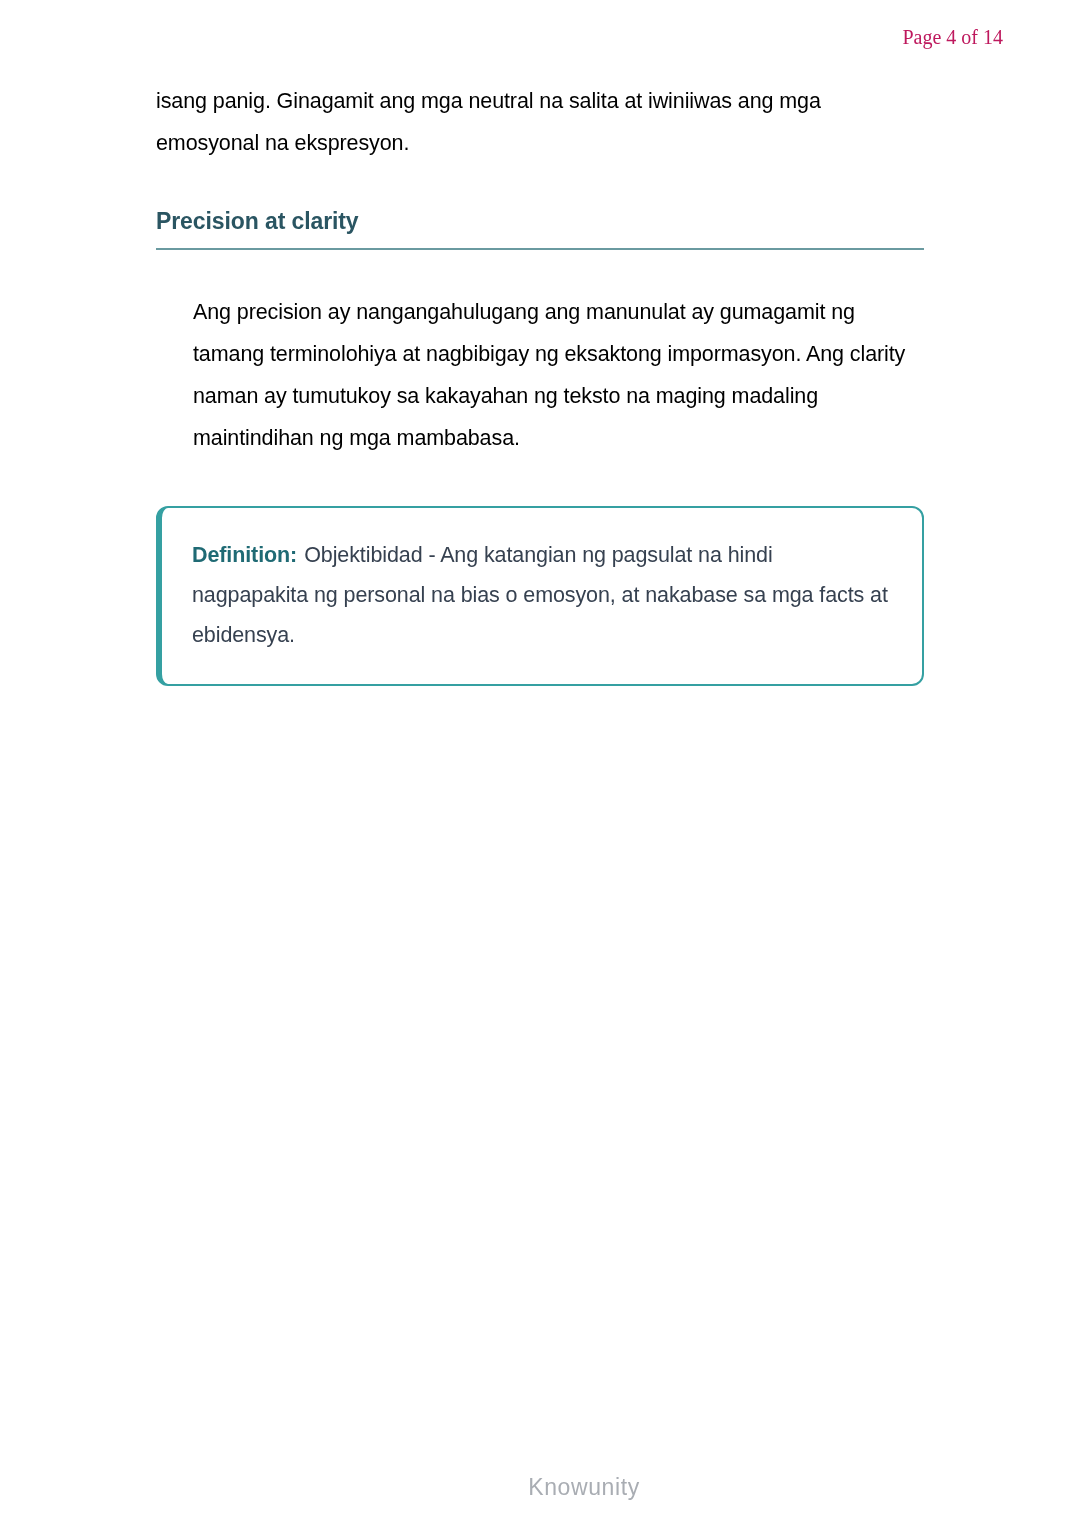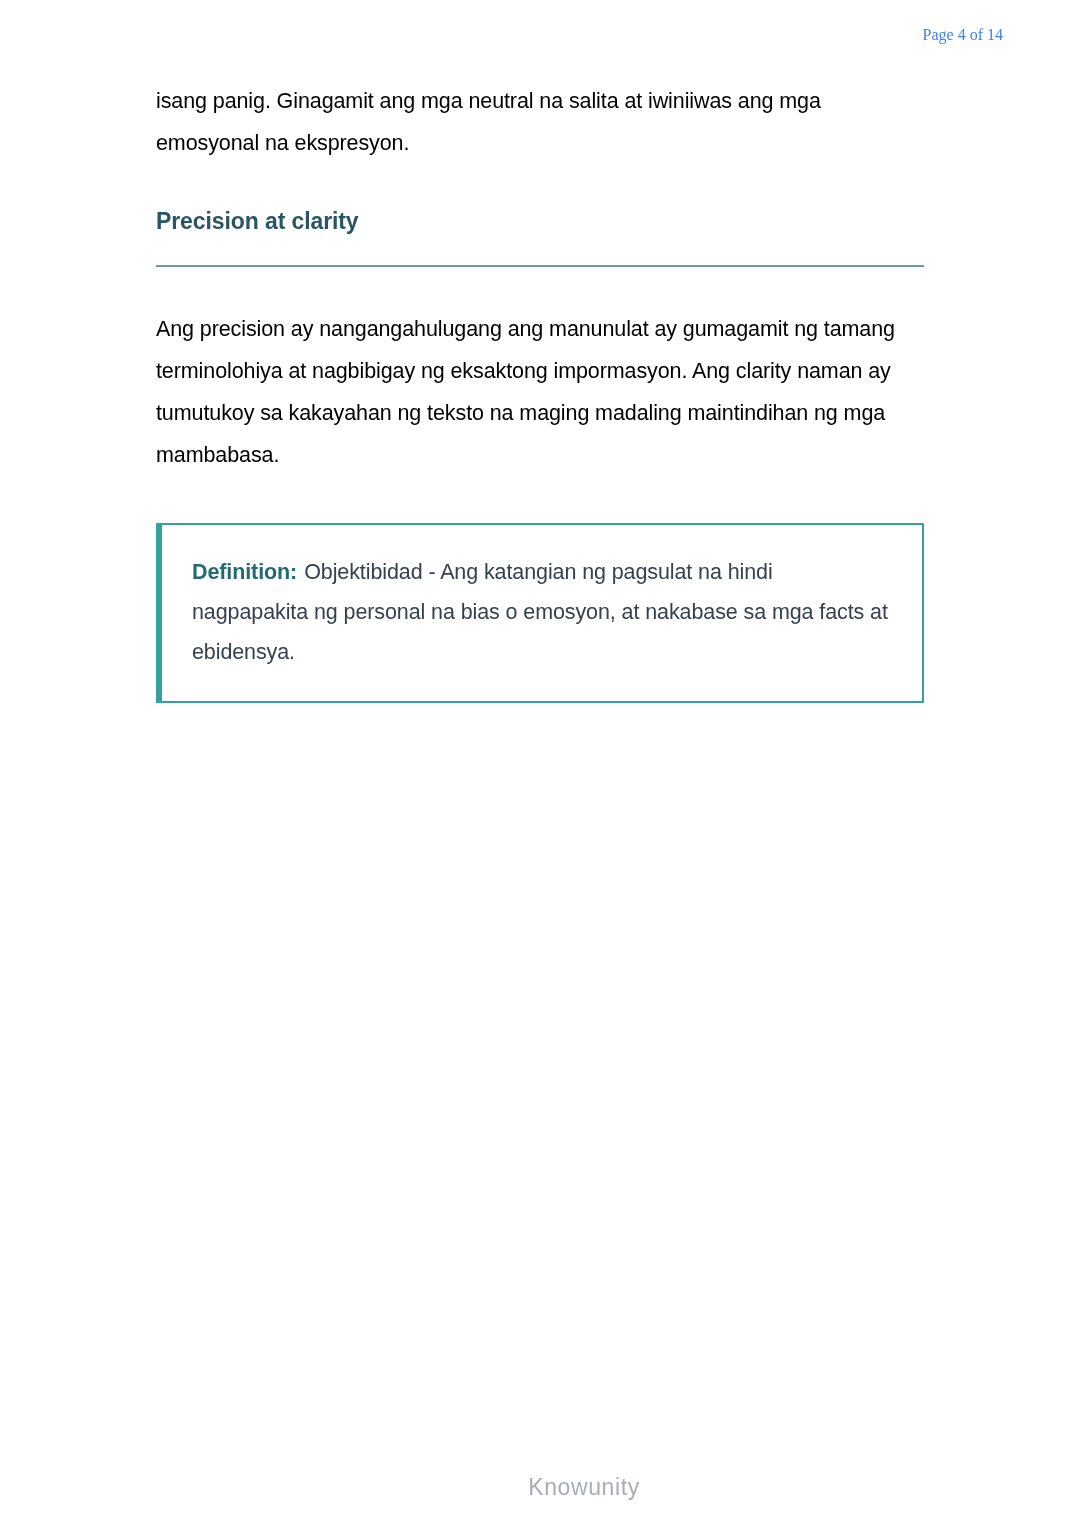--- a/index.html
+++ b/index.html
@@ -13,55 +13,55 @@
     height: 1527px;
     background: #ffffff;
     overflow: hidden;
     font-family: "Liberation Sans", "DejaVu Sans", sans-serif;
   }
   .page-indicator {
     position: absolute;
     top: 26px;
     right: 77px;
     font-family: "Liberation Serif", "DejaVu Serif", serif;
-    font-size: 16px;
-    color: #3b82f6;
+    font-size: 20px;
+    color: #be185d;
   }
   .content {
     position: absolute;
     top: 0;
     left: 156px;
     width: 768px;
   }
   .body-paragraph {
     font-size: 21.5px;
     line-height: 42px;
     color: #000000;
     margin: 0;
     letter-spacing: -0.1px;
   }
   .intro-paragraph {
     margin-top: 80px;
   }
   .section-heading {
     margin: 44px 0 0 0;
-    padding-bottom: 30px;
+    padding-bottom: 13px;
     font-size: 23px;
     font-weight: bold;
     color: #2a5562;
     border-bottom: 2.5px solid #6a9aa0;
     letter-spacing: -0.1px;
   }
   .para-2 { margin-top: 50px; }
-  .para-3 { margin-top: 41px; }
+  .para-3 { margin-top: 41px; margin-left: 37px; }
   .definition-box {
     margin-top: 47px;
     border: 2px solid #35a0a2;
     border-left: 6px solid #35a0a2;
-    border-radius: 1px;
+    border-radius: 12px;
     padding: 27px 30px 29px 30px;
     background: #ffffff;
   }
   .definition-text {
     font-size: 21.5px;
     line-height: 40px;
     color: #364150;
     margin: 0;
     letter-spacing: -0.1px;
   }

